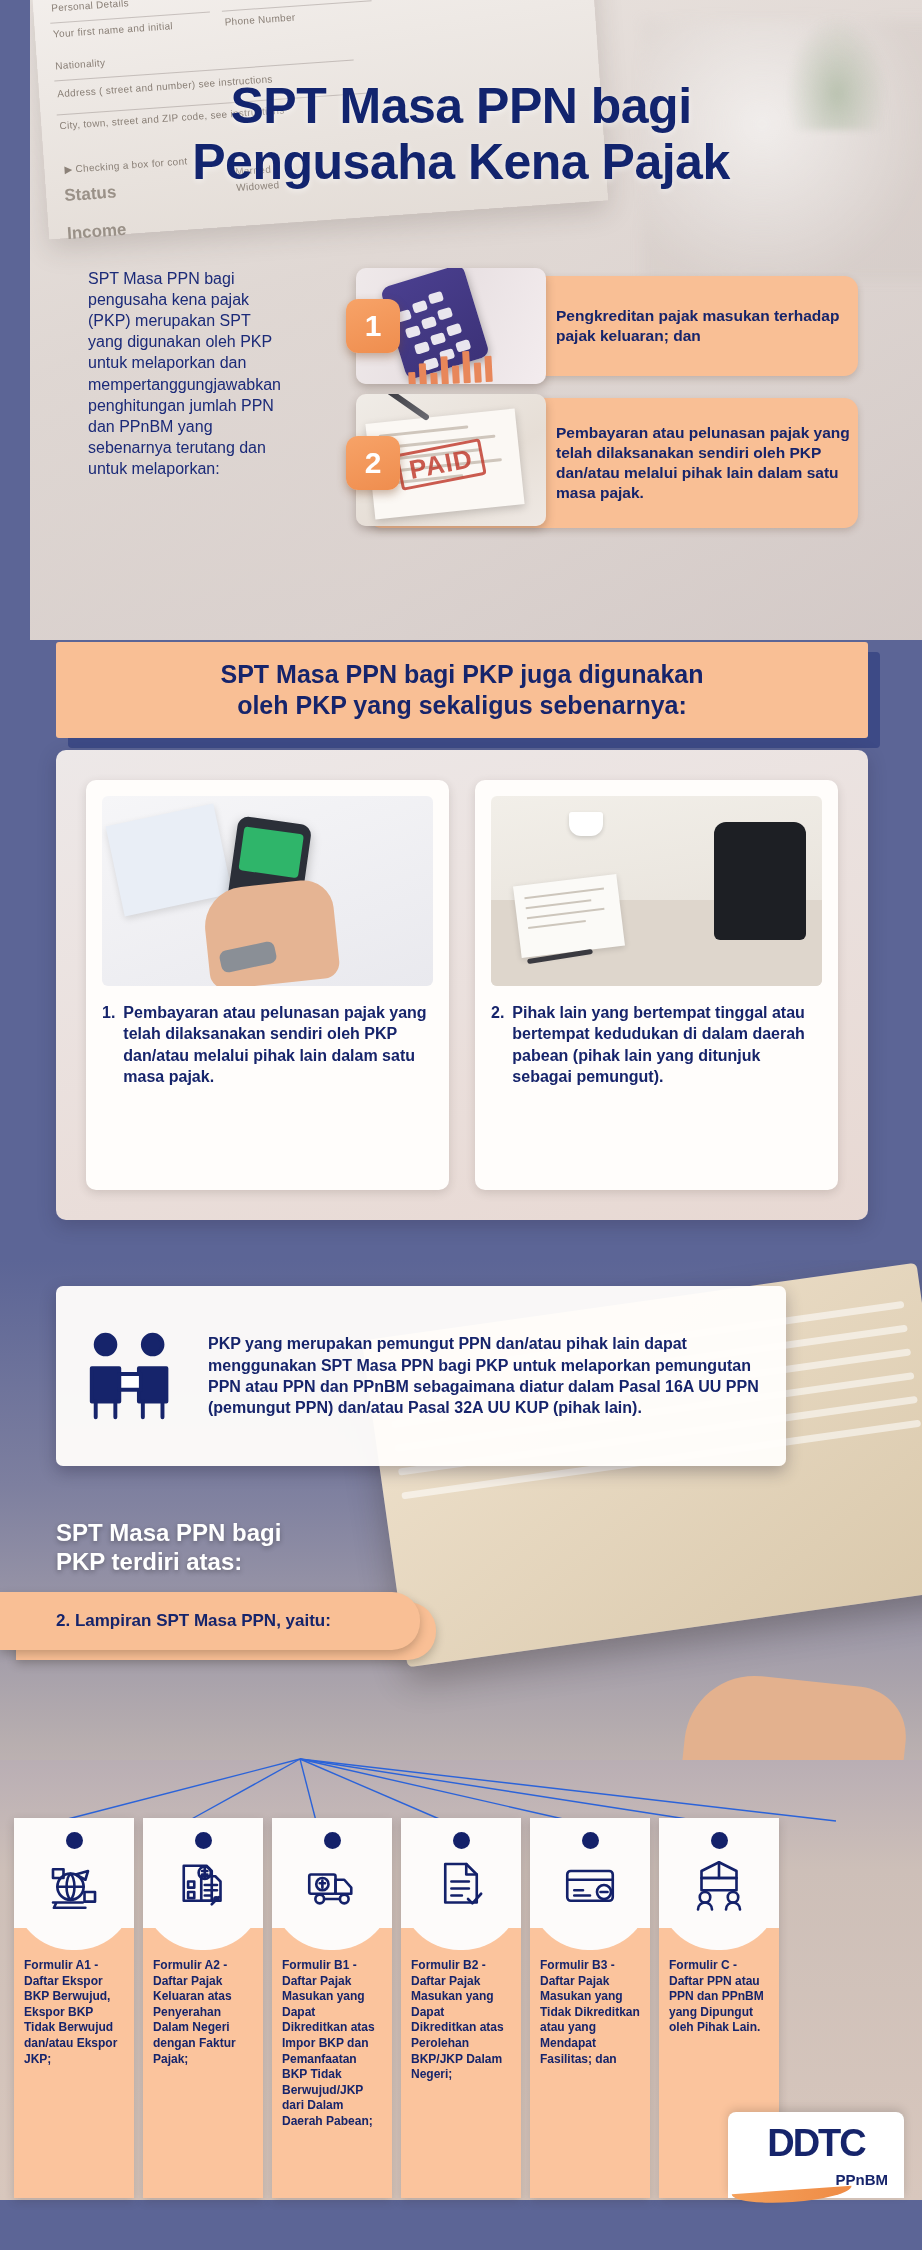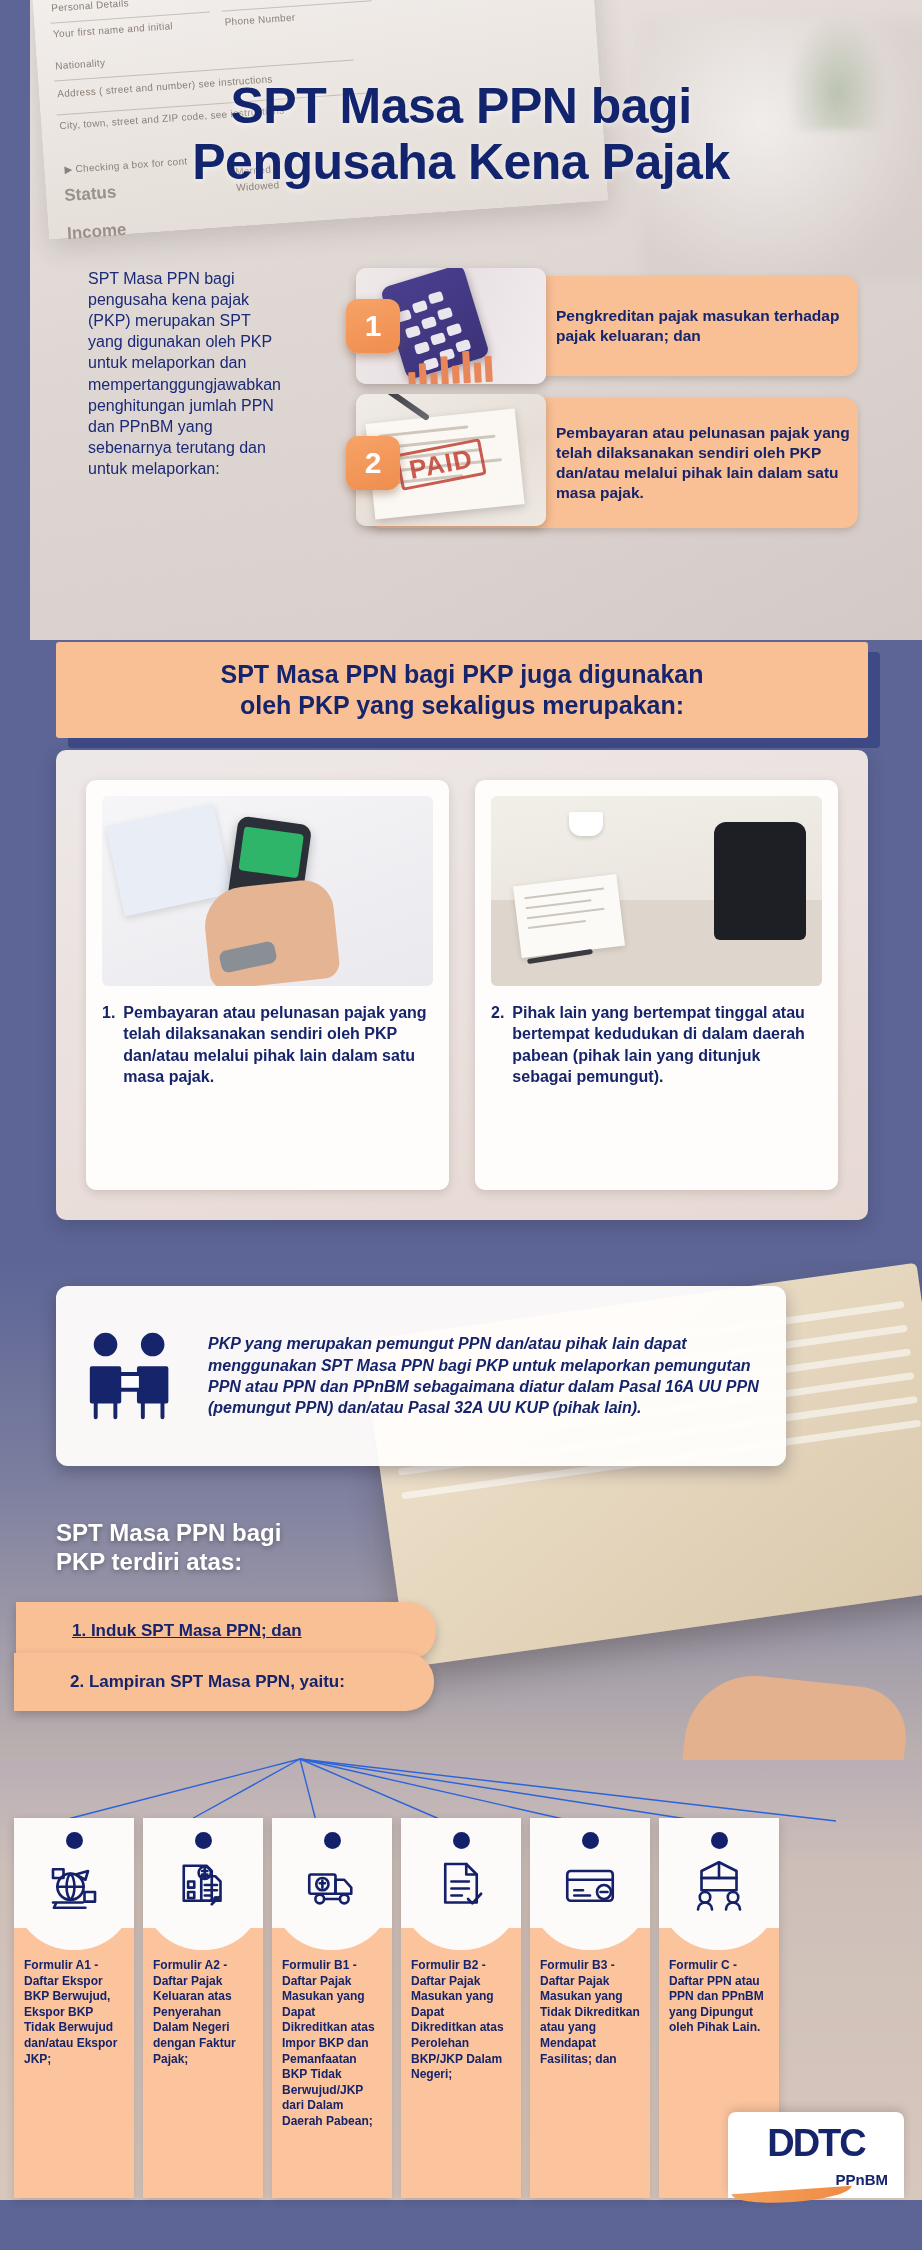--- a/index.html
+++ b/index.html
@@ -231,43 +231,43 @@
     position:absolute; left:18px; right:18px; height:7px;
     background:rgba(255,255,255,.55); border-radius:3px;
   }
   .folder-hand {
     position:absolute; right:20px; bottom:-40px; width:220px; height:180px;
     background:#e3b18e; border-radius:70px 50px 20px 20px; transform:rotate(6deg);
   }
 
   .pemungut {
     position:absolute; left:56px; top:1286px; width:730px; height:180px;
-    background:rgba(255,253,251,.96); border-radius:12px;
+    background:rgba(255,253,251,.96); border-radius:7px;
     box-shadow:0 6px 16px rgba(30,25,50,.3);
-    display:flex; align-items:center; padding:18px 24px; gap:20px;font-style:italic;
+    display:flex; align-items:center; padding:18px 24px; gap:20px;
   }
   .people-icon { flex:0 0 108px; height:96px; }
   .pemungut p {
     color:#16246b; font-weight:700; font-size:16px; line-height:1.34;
   }
 
   .terdiri-title {
     position:absolute; left:56px; top:1518px;
     color:#fff; font-weight:800; font-size:24px; line-height:1.22;
     text-shadow:0 2px 5px rgba(0,0,0,.3);
   }
   .pill {
     position:absolute; height:58px; background:#f9bf95;
     border-radius:0 28px 28px 0;
     display:flex; align-items:center;
     color:#16246b; font-weight:700; font-size:17px;
     padding-left:56px; box-shadow:0 4px 10px rgba(40,30,20,.25);
   }
   .pill-1 { left:16px; top:1602px; width:420px;text-decoration:underline; }
-  .pill-2 { left:0; top:1653px; width:420px;margin-left:14px; }
+  .pill-2 { left:0; top:1592px; width:420px; }
 
   
   .form-area {
     position:absolute; left:0; top:1760px; width:922px; height:440px;
     background: linear-gradient(180deg,#b9aeb4 0%, #cdbfb8 25%, #d8c7bd 100%);
     overflow:hidden;
   }
   .connectors { position:absolute; left:0; top:1755px; width:922px; height:110px; }
   .cards {
     position:absolute; left:14px; top:1818px; width:894px;
@@ -402,21 +402,21 @@
       <div class="num-badge">2</div>
       <div class="callout-txt">Pembayaran atau pelunasan pajak yang telah dilaksanakan sendiri oleh PKP dan/atau melalui pihak lain dalam satu masa pajak.</div>
     </div>
   </div>
 
   <div class="sec2-wrap">
     <div class="sec2-shadow"></div>
     <div class="sec2-head">
       <span>
         <span>SPT Masa PPN bagi PKP juga digunakan</span><br>
-        <span>oleh PKP yang sekaligus merupakan:</span>
+        <span>oleh PKP yang sekaligus sebenarnya:</span>
       </span>
     </div>
     <div class="sec2-body">
 
       <div class="panel">
         <div class="panel-img">
           <div class="img-phone">
             <div class="ph-paper"></div>
             <div class="ph-dev">
                 <b></b>

